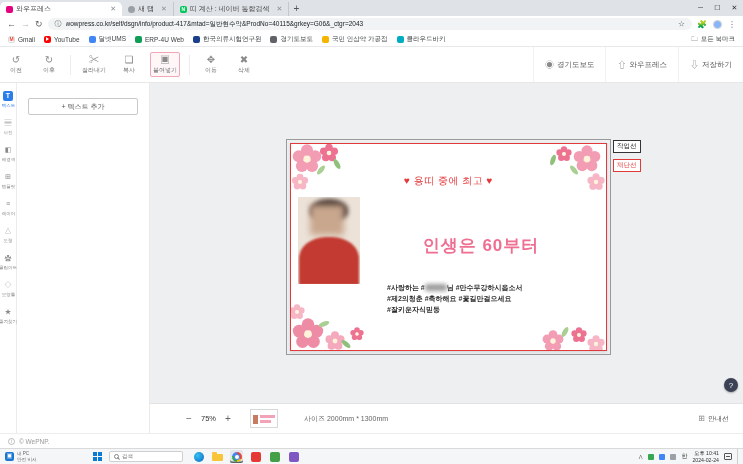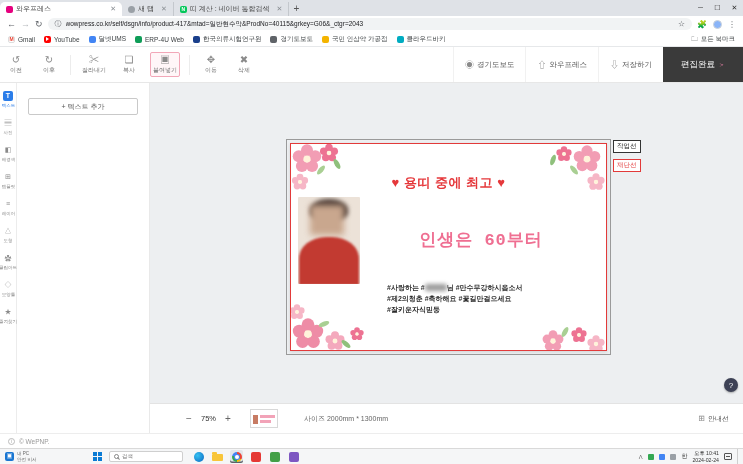--- a/index.html
+++ b/index.html
@@ -70,28 +70,28 @@
   .panel{position:absolute;left:17px;top:83px;width:133px;height:350px;background:#fff;border-right:1px solid #e9e9e9;}
   .addtext{margin:15px 11px;height:17px;border:1px solid #c9c9c9;border-radius:2px;display:flex;align-items:center;justify-content:center;font-size:7px;color:#555;background:#fff;}
 
   
   .canvas{position:absolute;left:150px;top:83px;width:593px;height:320px;background:#edeff1;overflow:hidden;}
   .sheet{position:absolute;left:140px;top:60px;width:317px;height:208px;background:#fff;border:1px solid #e23a3a;box-shadow:0 1px 3px rgba(0,0,0,0.12);}
   .workline{position:absolute;left:-5px;top:-5px;right:-5px;bottom:-5px;border:1px solid #9a9a9a;pointer-events:none;}
   .worklabel{position:absolute;left:463px;top:57px;background:#fff;border:1px solid #333;color:#222;font-size:6.5px;padding:1px 3px;}
   .cutlabel{position:absolute;left:463px;top:76px;background:#fff;border:1px solid #e23a3a;color:#e23a3a;font-size:6.5px;padding:1px 3px;}
   .florals{position:absolute;left:0;top:0;pointer-events:none;}
-  .design-title{position:absolute;left:0;right:0;top:30px;text-align:center;font-size:13px;font-weight:bold;color:#e5383b;letter-spacing:0.5px;}
+  .design-title{position:absolute;left:0;right:0;top:30px;text-align:center;font-size:10px;font-weight:normal;color:#e5383b;letter-spacing:0.5px;}
   .photo{position:absolute;left:7px;top:53px;width:62px;height:87px;background:#ece2d8;overflow:hidden;border-radius:1px;}
   .photo .hair{position:absolute;left:12px;top:2px;width:38px;height:22px;background:#4a3a33;border-radius:50% 50% 40% 40%;filter:blur(2px);}
   .photo .faceblur{position:absolute;left:12px;top:8px;width:34px;height:30px;background:#c9a78e;filter:blur(3px);}
   .photo .shirt{position:absolute;left:1px;top:40px;width:60px;height:48px;background:#c23a31;border-radius:45% 45% 0 0;filter:blur(1px);}
   .bigline{position:absolute;left:70px;right:5px;text-align:center;font-size:17px;font-weight:bold;color:#ef6f92;letter-spacing:1px;text-shadow:0.5px 0.5px 0 rgba(255,255,255,0.8);white-space:nowrap;}
   .bigline.l1{top:50px;}
-  .bigline.l2{top:84px;font-family:Liberation Mono, monospace;}
+  .bigline.l2{top:90px;}
   .hashtags{position:absolute;left:96px;top:138px;font-size:7px;font-weight:bold;color:#2b2b2b;line-height:11px;text-align:left;}
   .blurname{display:inline-block;width:22px;height:7px;background:#9a9a9a;border-radius:2px;filter:blur(2px);vertical-align:-1px;}
   .helpbtn{position:absolute;right:5px;top:378px;width:14px;height:14px;border-radius:50%;background:#3d4155;color:#fff;font-size:8px;display:flex;align-items:center;justify-content:center;box-shadow:0 1px 2px rgba(0,0,0,0.3);}
 
   
   .bottombar{position:absolute;left:150px;top:403px;width:593px;height:30px;background:#fff;border-top:1px solid #e3e3e3;display:flex;align-items:center;font-size:7.5px;color:#555;}
   .zoombtn{width:12px;height:12px;display:flex;align-items:center;justify-content:center;font-size:10px;color:#666;}
   .zoomout{margin-left:33px;}
   .zoomlevel{margin:0 6px;font-size:7.5px;color:#333;}
   .thumb{margin-left:16px;width:28px;height:19px;background:#fff;border:1px solid #d8d8d8;position:relative;overflow:hidden;}
@@ -263,24 +263,20 @@
           <span>경기도보도</span>
         </div>
       <div class="haction">
           <span class="aicon">⇧</span>
           <span>와우프레스</span>
         </div>
       <div class="haction">
           <span class="aicon">⇩</span>
           <span>저장하기</span>
         </div>
-      <div class="donebtn">
-          <span>편집완료</span>
-          <span class="arr">＞</span>
-        </div>
     </div>
   </div>
 
   <div class="sidebar">
     <div class="sitem active">
         <span class="sicon">T</span>
         <span class="slabel">텍스트</span>
       </div>
     <div class="sitem">
         <span class="sicon">▤</span>

